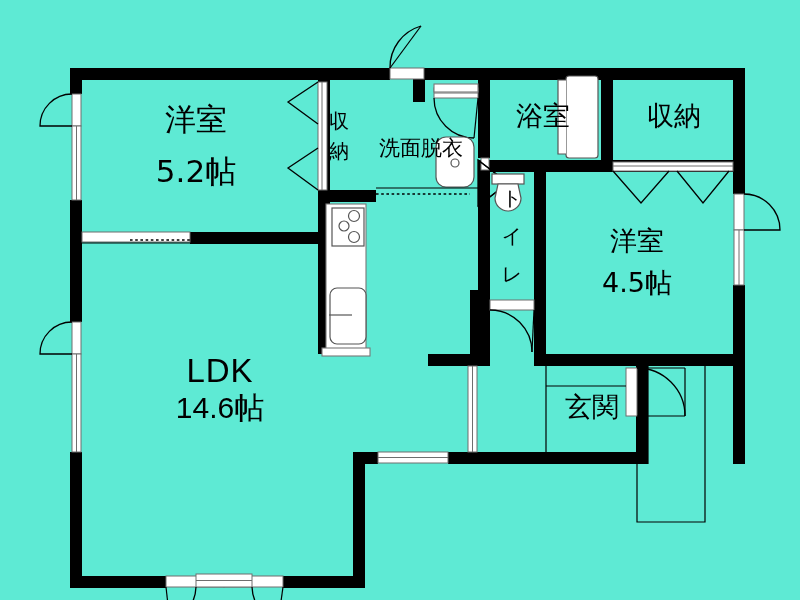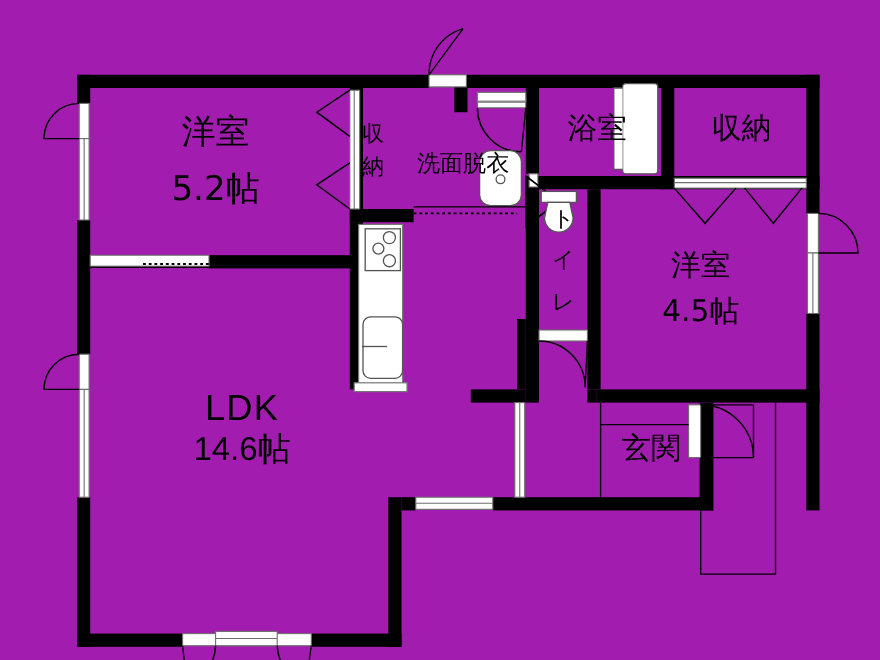--- a/index.html
+++ b/index.html
@@ -10,21 +10,21 @@
   body {
     width: 800px;
     height: 600px;
     font-family: "Liberation Sans", sans-serif;
     overflow: hidden;
   }
   #floorplan-root {
     position: relative;
     width: 800px;
     height: 600px;
-    background: #a21caf;
+    background: #5eead4;
   }
   svg#plan {
     position: absolute;
     left: 0;
     top: 0;
     width: 800px;
     height: 600px;
     display: block;
   }
   .wall      { fill: #000000; }

